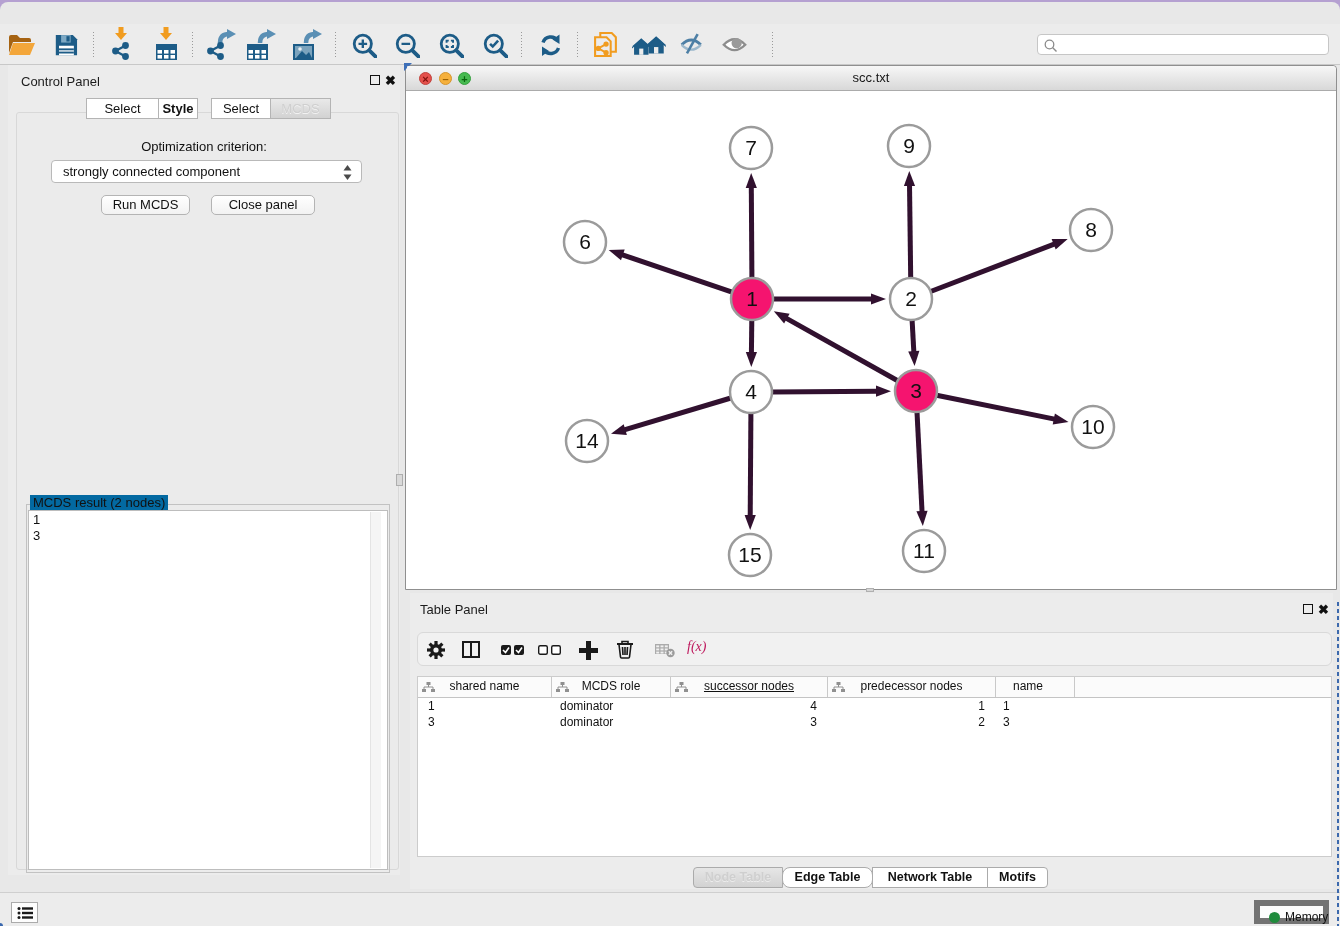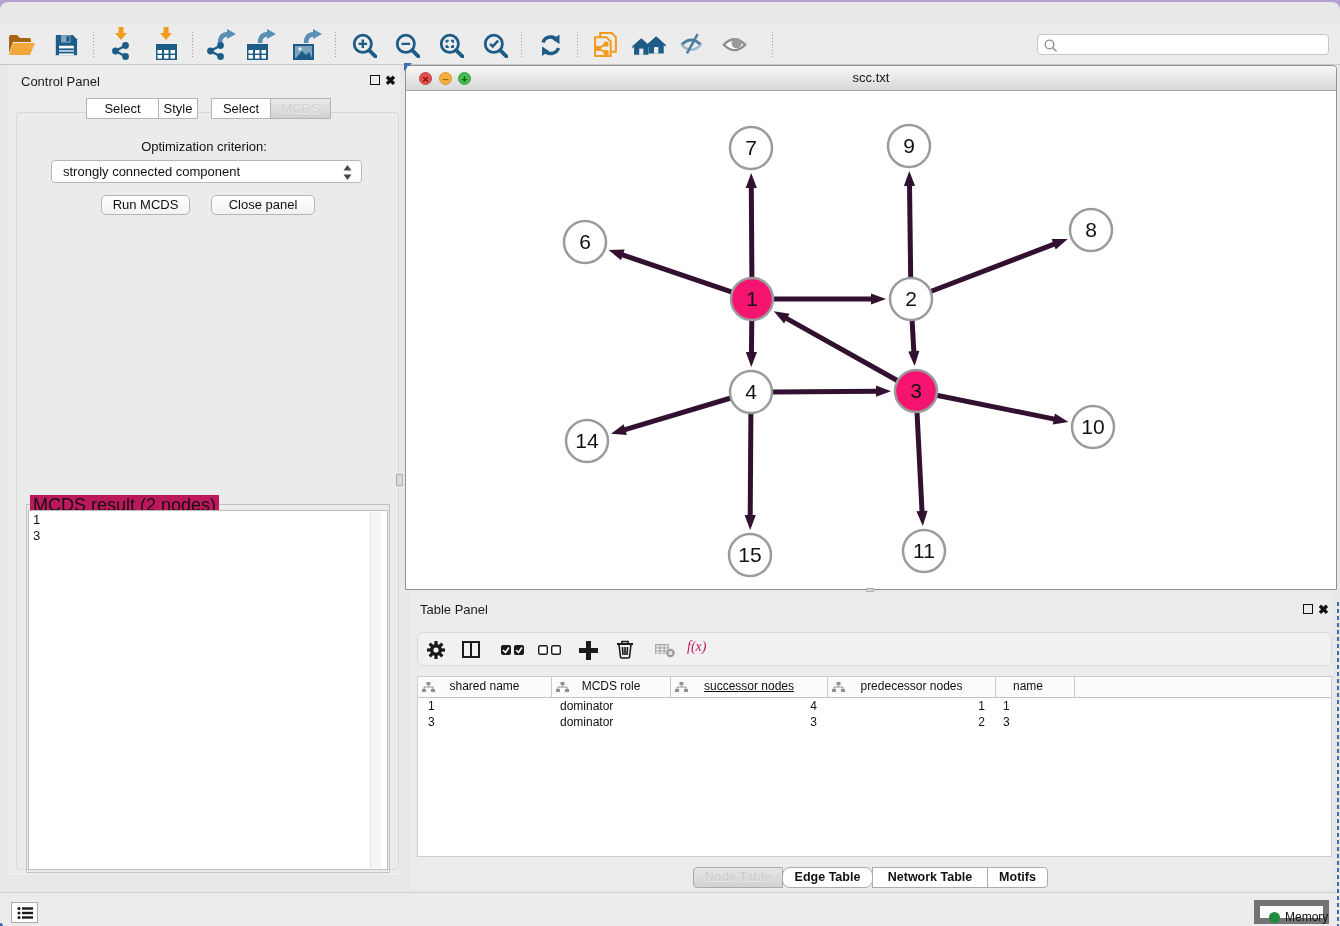--- a/index.html
+++ b/index.html
@@ -36,22 +36,22 @@
   border:1px solid #d8d8d8; border-radius:3px; background:#ebebeb; }
 #opt-label { position:absolute; left:0; top:74px; width:100%; text-align:center;
   font-size:13px; color:#111; }
 #dropdown { position:absolute; left:43px; top:95px; width:311px; height:23px; background:#fff;
   border:1px solid #b9b9b9; border-radius:4px; font-size:13px; line-height:21px;
   padding-left:11px; color:#111; }
 .btn { position:absolute; top:130px; height:20px; background:linear-gradient(#ffffff,#f2f2f2);
   border:1px solid #b4b4b4; border-radius:5px; font-size:13px; text-align:center;
   line-height:18px; color:#111; }
 #fieldset { position:absolute; left:18px; top:439px; width:364px; height:369px; }
-#fs-legend { position:absolute; left:4px; top:-9px; background:#be185d; padding:0 3px;
-  font-size:18px; color:#111; }
+#fs-legend { position:absolute; left:4px; top:-9px; background:#0369a1; padding:0 3px;
+  font-size:13px; color:#111; }
 #fs-border { position:absolute; left:0; top:0; width:100%; height:100%;
   border:1px solid #c2c2c2; }
 #fs-inner { position:absolute; left:2px; top:6px; width:360px; height:360px;
   background:#fff; border:1px solid #bdbdbd; font-size:13px; line-height:16px;
   padding:1px 0 0 4px; color:#111; overflow:hidden; }
 #fs-scroll { position:absolute; right:6px; top:1px; width:11px; height:356px;
   background:#f5f5f5; border-left:1px solid #e4e4e4; }
 
 #netwin { position:absolute; left:405px; top:63px; width:932px; height:525px;
   border:1px solid #8f8f8f; border-radius:4px 4px 0 0; background:#fff; }
@@ -251,21 +251,21 @@
         <line x1="8.8" y1="8.8" x2="12.5" y2="12.5" stroke="#8b8b8b" stroke-width="1.4"></line>
       </svg>
     </div>
   <div id="cpanel">
     <div id="cp-title">Control Panel</div>
     <div class="float-ic" style="left:362px; top:10px;"></div>
     <div class="close-ic" style="left:377px; top:10px;">✖</div>
     <div id="cp-content"></div>
     <div class="tabrow" style="left:78px; top:33px;">
       <div class="tab" style="left:0; width:73px;">Select</div>
-      <div class="tab" style="left:72px; width:40px;">Style</div>
+      <div class="tab" style="left:72px; width:40px;font-weight:bold;">Style</div>
       <div class="tab" style="left:125px; width:60px;">Select</div>
       <div class="tab sel" style="left:184px; width:61px;">MCDS</div>
     </div>
     <div id="opt-label">Optimization criterion:</div>
     <div id="dropdown">strongly connected component<svg style="position:absolute;right:9px;top:4px" width="9" height="15" viewBox="0 0 9 15">
           <polygon points="4.5,0 8.5,5.5 0.5,5.5" fill="#4a4a4a"></polygon>
           <polygon points="4.5,15 8.5,9.5 0.5,9.5" fill="#4a4a4a"></polygon>
         </svg></div>
     <div class="btn" style="left:93px; width:89px;">Run MCDS</div>
     <div class="btn" style="left:203px; width:104px;">Close panel</div>

